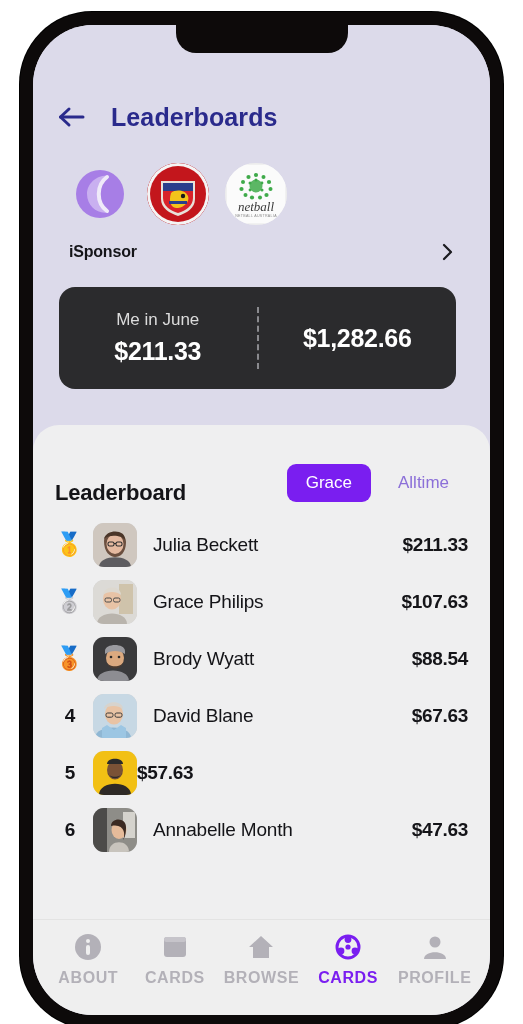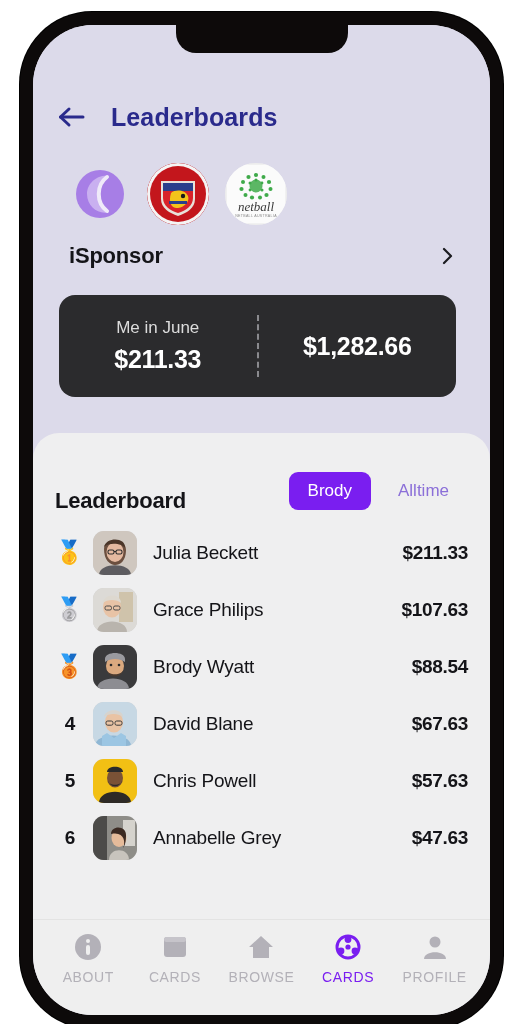--- a/index.html
+++ b/index.html
@@ -86,21 +86,21 @@
 
   
   .sponsor-row {
     display: flex;
     align-items: center;
     justify-content: space-between;
     padding: 16px 12px 0 14px;
     cursor: pointer;
   }
   .sponsor-name {
-    font-size: 22px;
+    font-size: 16px;
     font-weight: bold;
     color: #141418;
     letter-spacing: -.2px;
   }
   .chev { width: 18px; height: 18px; }
 
   
   .stats-card {
     margin: 26px 12px 0 4px;
     background: #2b2b2d;
@@ -234,24 +234,24 @@
   .tab {
     flex: 1 1 0;
     display: flex;
     flex-direction: column;
     align-items: center;
     gap: 7px;
     cursor: pointer;
   }
   .tab-icon { width: 30px; height: 30px; display: flex; align-items: center; justify-content: center; }
   .tab-label {
-    font-size: 14px;
+    font-size: 16px;
     letter-spacing: .6px;
     color: #b3b1b8;
-    font-weight: normal;
+    font-weight: bold;
   }
   .tab.active .tab-label { color: #7a1ef0; }
 </style>
 </head>
 <body>
 
 <div class="phone-frame">
   <div class="screen">
     <div class="notch"></div>
 
@@ -337,21 +337,21 @@
       </div>
 
       <div class="top-spacer"></div>
     </div>
 
     <div class="sheet">
 
       <div class="sheet-head">
         <div class="sheet-title">Leaderboard</div>
         <div class="seg">
-          <button class="seg-btn active">Brody</button>
+          <button class="seg-btn active">Grace</button>
           <button class="seg-btn">Alltime</button>
         </div>
       </div>
 
       <div class="rows">
 
         <div class="row">
           <div class="rank">
             <span class="medal">🥇</span>
           </div>
@@ -430,37 +430,36 @@
           <div class="rank">5</div>
           <div class="avatar">
             <svg width="44" height="44" viewBox="0 0 44 44">
               <rect width="44" height="44" fill="#f2c014"></rect>
               <path d="M6 44 C6 29, 38 29, 38 44 Z" fill="#2e2a26"></path>
               <ellipse cx="22" cy="19" rx="8" ry="9.5" fill="#7a5236"></ellipse>
               <path d="M14 13 C14 6, 30 6, 30 13 Z" fill="#2b2b2b"></path>
               <path d="M15 22 C18 29, 26 29, 29 22 C28 27, 16 27, 15 22 Z" fill="#2b2b2b"></path>
             </svg>
           </div>
-          <div class="player-name">Chris Powell</div>
           <div class="amount">$57.63</div>
         </div>
 
         <div class="row">
           <div class="rank">6</div>
           <div class="avatar">
             <svg width="44" height="44" viewBox="0 0 44 44">
               <rect width="44" height="44" fill="#8e8d88"></rect>
               <rect x="0" y="0" width="14" height="44" fill="#4c4b49"></rect>
               <rect x="30" y="4" width="12" height="26" fill="#d5d3cd"></rect>
               <path d="M16 44 C16 31, 36 31, 36 44 Z" fill="#c8c4bd"></path>
               <ellipse cx="26" cy="22" rx="7.5" ry="9" fill="#e5bb9a"></ellipse>
               <path d="M18 18 C18 9, 34 9, 33 20 C33 29, 30 32, 30 32 C33 26, 31 15, 18 18 Z" fill="#3b2a22"></path>
             </svg>
           </div>
-          <div class="player-name">Annabelle Grey</div>
+          <div class="player-name">Annabelle Month</div>
           <div class="amount">$47.63</div>
         </div>
       </div>
     </div>
 
     <div class="tab-bar">
 
       <div class="tab">
         <div class="tab-icon">
           <svg width="28" height="28" viewBox="0 0 28 28">

